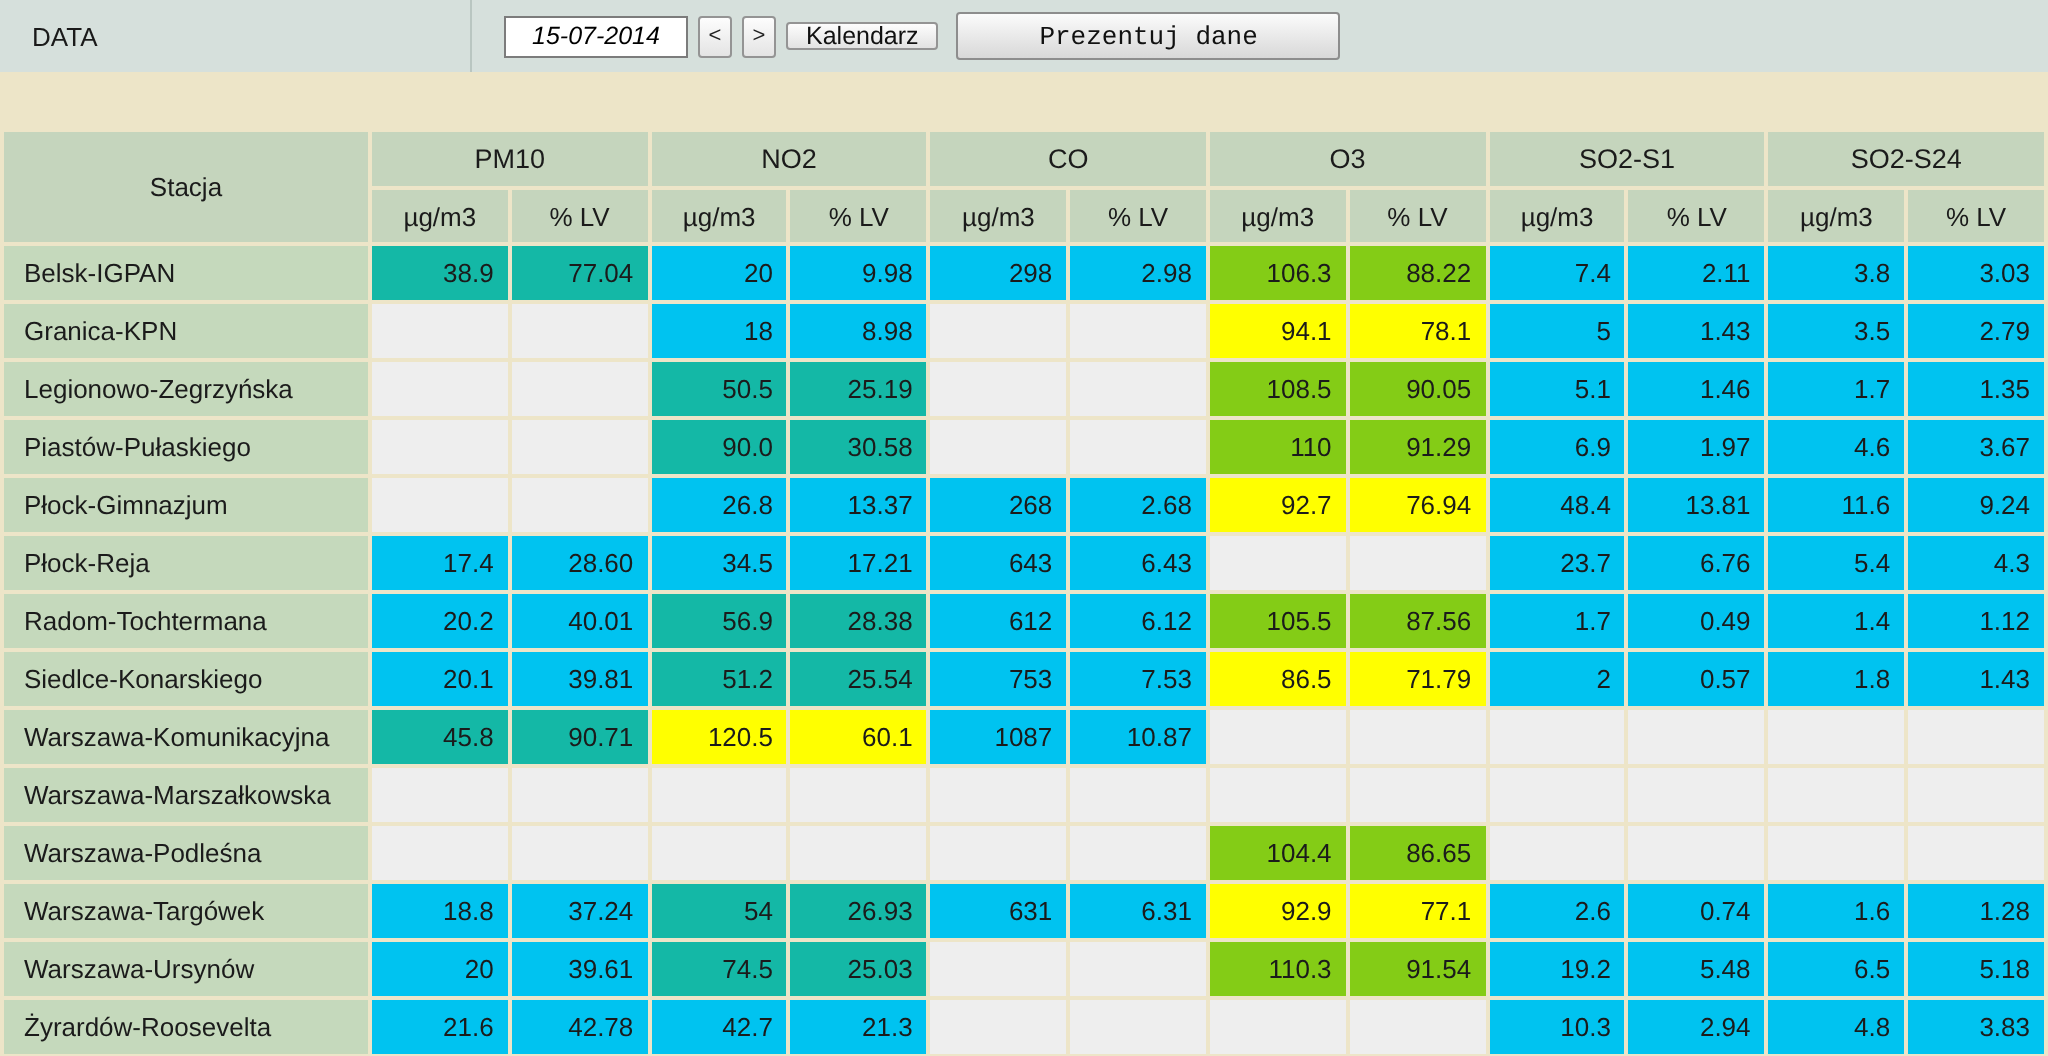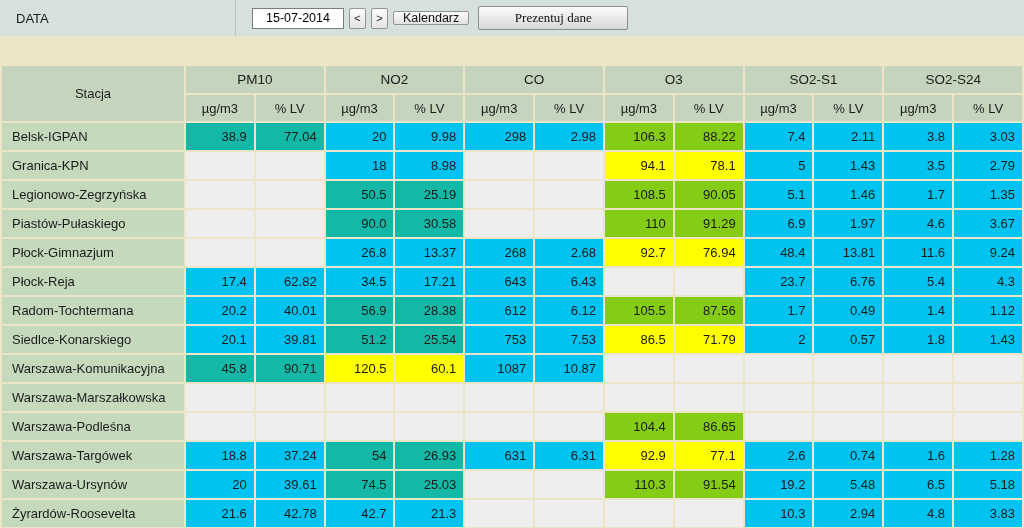--- a/index.html
+++ b/index.html
@@ -30,20 +30,21 @@
     padding-left: 16px;
   }
   #date-input {
     width: 92px; height: 21px;
     background: #ffffff;
     border: 1px solid #7c7c7c;
     font-family: "Liberation Sans", sans-serif;
     font-size: 12.5px; color: #000;
     text-align: center;
     padding: 0 2px;
+    font-style: italic;
   }
   .step-btn {
     width: 17px; height: 21px;
     background: linear-gradient(#fdfdfd, #e4e4e4);
     border: 1px solid #949494;
     border-radius: 2px;
     font-size: 11px; color: #222;
     display: flex; align-items: center; justify-content: center;
     cursor: pointer; line-height: 1;
     font-family: "Liberation Sans", sans-serif;
@@ -52,29 +53,29 @@
     height: 14px; padding: 0 9px;
     background: linear-gradient(#fdfdfd, #e2e2e2);
     border: 1px solid #949494;
     border-radius: 2px;
     font-size: 12.5px; color: #111;
     display: flex; align-items: center;
     cursor: pointer;
     font-family: "Liberation Sans", sans-serif;
   }
   #present-btn {
-    height: 24px; width: 150px;
+    height: 24px; width: 192px;
     margin-left: 4px;
     background: linear-gradient(#fbfbfb, #d8d8d8);
     border: 1px solid #8d8d8d;
     border-radius: 2px;
     font-size: 13px; color: #111;
     display: flex; align-items: center; justify-content: center;
     cursor: pointer;
-    font-family: Liberation Serif, serif;
+    font-family: Liberation Mono, monospace;
   }
 
   
   #table-wrap {
     position: absolute; left: 0; top: 64px;
     width: 1024px;
   }
   table {
     border-collapse: separate;
     border-spacing: 2px;
@@ -231,21 +232,21 @@
           <td class="val c-yellow">92.7</td>
           <td class="val c-yellow">76.94</td>
           <td class="val c-cyan">48.4</td>
           <td class="val c-cyan">13.81</td>
           <td class="val c-cyan">11.6</td>
           <td class="val c-cyan">9.24</td>
         </tr>
         <tr>
           <td class="station">Płock-Reja</td>
           <td class="val c-cyan">17.4</td>
-          <td class="val c-cyan">62.82</td>
+          <td class="val c-cyan">28.60</td>
           <td class="val c-cyan">34.5</td>
           <td class="val c-cyan">17.21</td>
           <td class="val c-cyan">643</td>
           <td class="val c-cyan">6.43</td>
           <td class="val c-empty"></td>
           <td class="val c-empty"></td>
           <td class="val c-cyan">23.7</td>
           <td class="val c-cyan">6.76</td>
           <td class="val c-cyan">5.4</td>
           <td class="val c-cyan">4.3</td>

